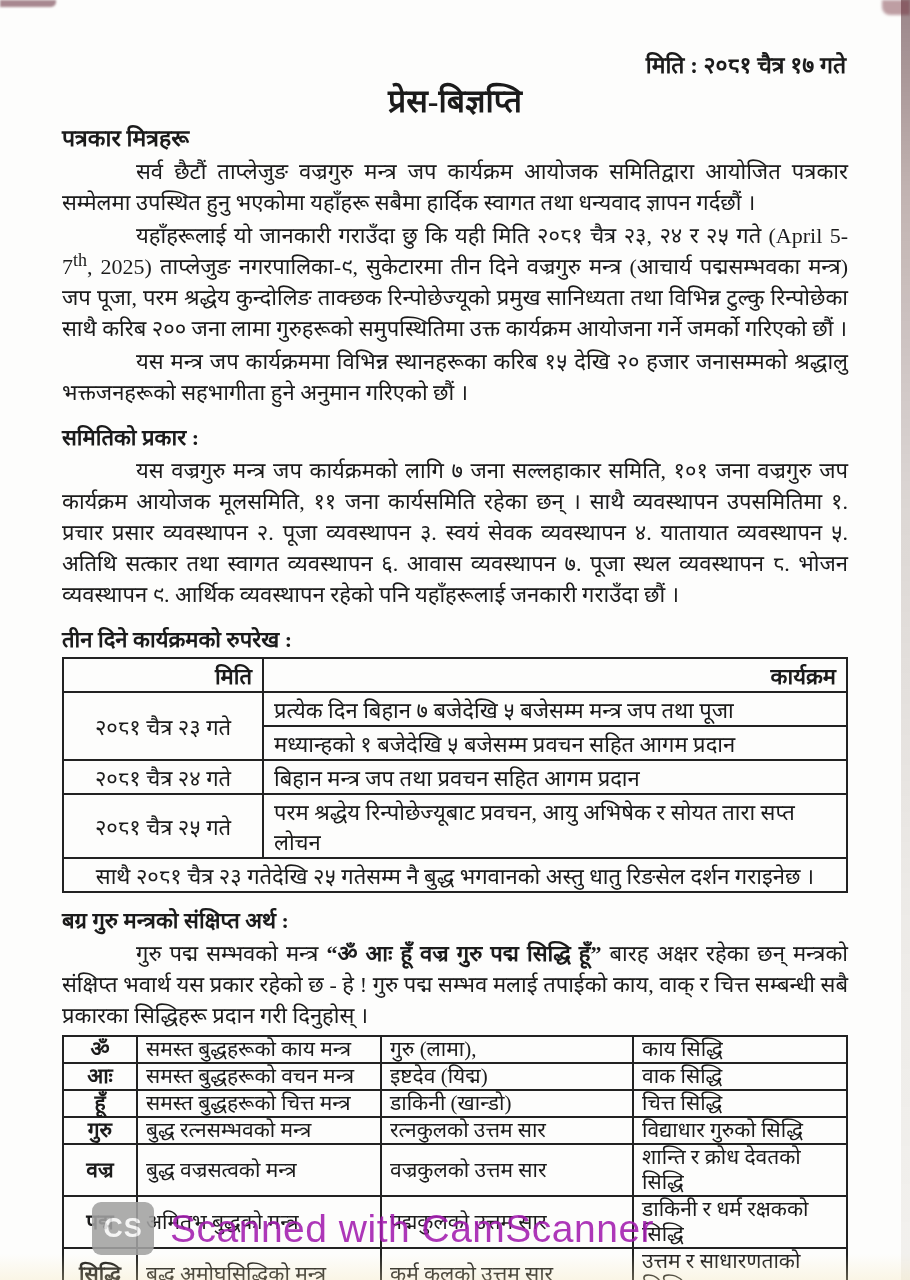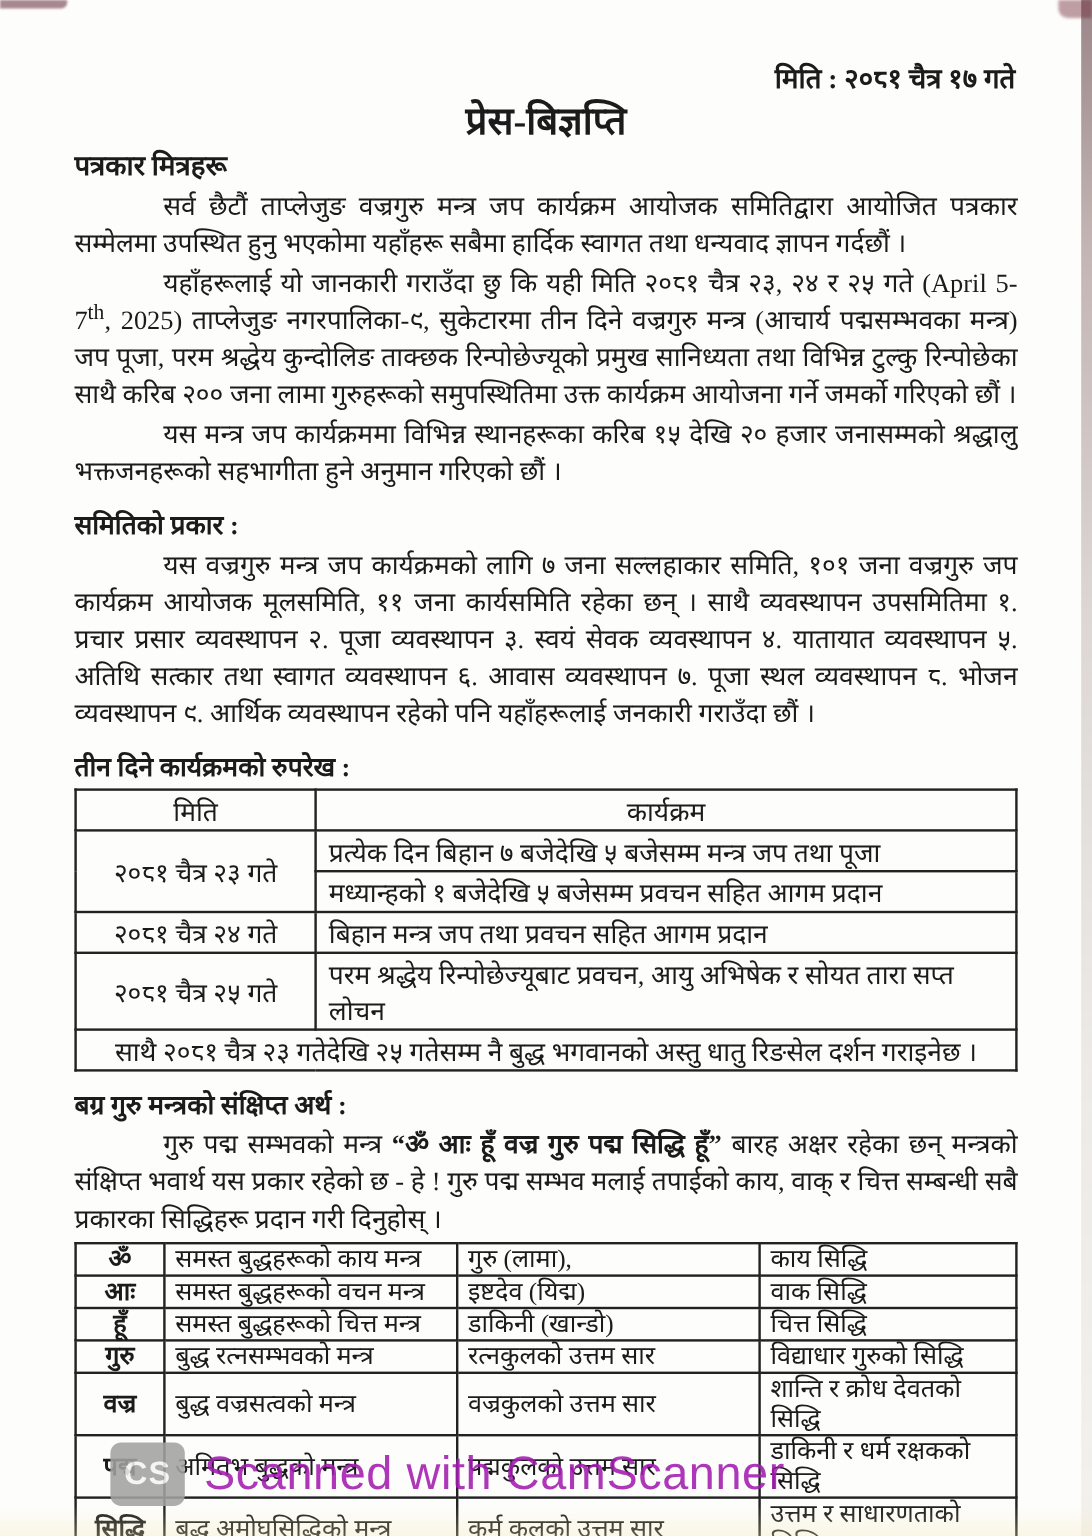--- a/index.html
+++ b/index.html
@@ -32,21 +32,21 @@
   table.sched{
     width:100%;border-collapse:collapse;margin-top:2px;
     font-size:22px;
   }
   table.sched td,table.sched th{
     border:2px solid #222;
     padding:1px 10px;
     height:27px;
     font-weight:normal;
   }
-  table.sched th{font-weight:normal;text-align:center;margin-top:44px;}
+  table.sched th{font-weight:bold;text-align:right;margin-top:44px;}
   td.date-cell{width:178px;text-align:center;font-weight:bold;}
   td.prog-cell{text-align:left;border-radius:16px;}
   td.foot-cell{text-align:center;}
 
   table.mantra{
     width:100%;border-collapse:collapse;margin-top:4px;
     font-size:21px;
   }
   table.mantra td{
     border:2px solid #222;

